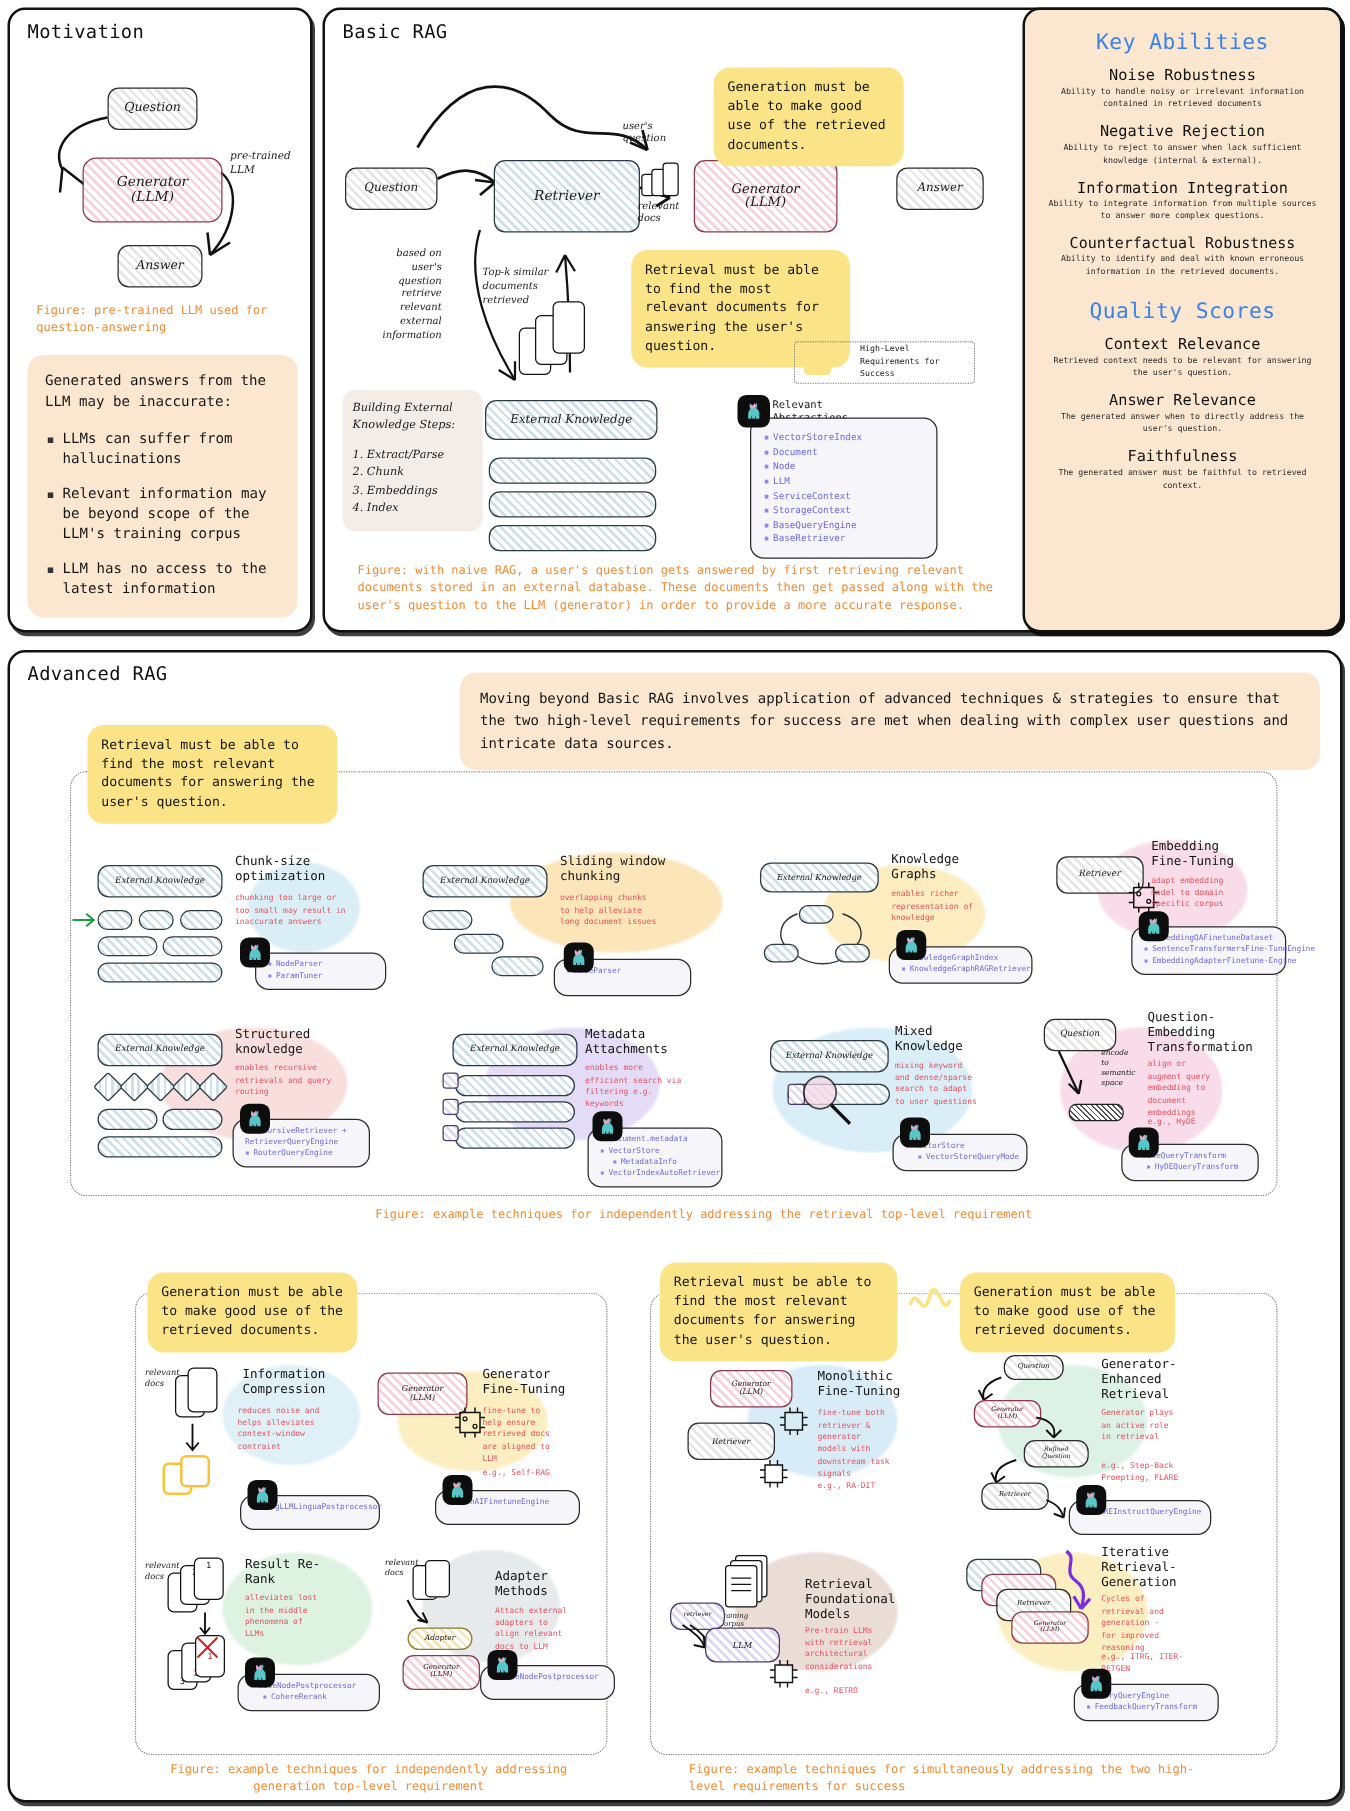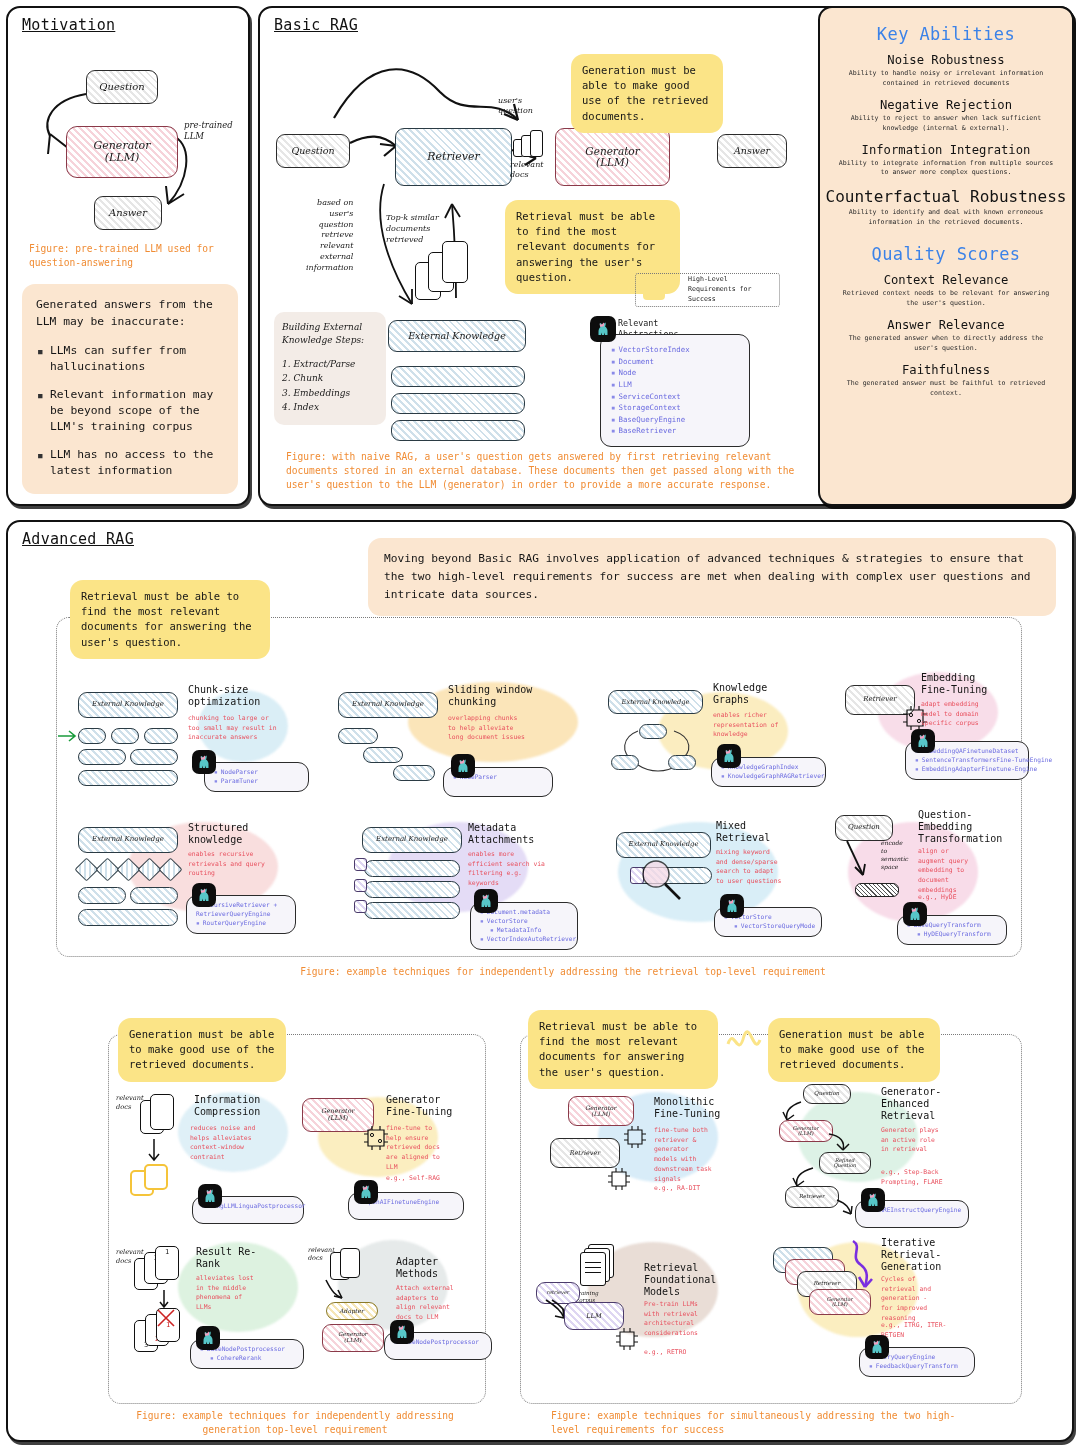--- a/index.html
+++ b/index.html
@@ -11,21 +11,21 @@
   }
 
   
   .panel {
     position:absolute; background:#fff;
     border:2.5px solid #111; border-radius:14px;
     box-shadow:2px 3px 0 rgba(0,0,0,.75);
   }
   .panel-title {
     position:absolute; top:8px; left:14px;
-    font-size:15px; letter-spacing:.3px; color:#111;text-decoration:underline;
+    font-size:15px; letter-spacing:.3px; color:#111;
   }
 
   
   .sbox {
     position:absolute; border:1.6px solid #2b2b2b; border-radius:9px;
     display:flex; align-items:center; justify-content:center;
     text-align:center; line-height:1.05;
     font-family:"DejaVu Serif","Liberation Serif",serif;
     font-style:italic; background:#fff;
   }
@@ -248,21 +248,21 @@
   </div>
   <div>
     <div class="ka-item">Negative Rejection</div>
     <div class="ka-sub">Ability to reject to answer when lack sufficient knowledge (internal &amp; external).</div>
   </div>
   <div>
     <div class="ka-item">Information Integration</div>
     <div class="ka-sub">Ability to integrate information from multiple sources to answer more complex questions.</div>
   </div>
   <div>
-    <div class="ka-item" style="font-size:16px;">Counterfactual Robustness</div>
+    <div class="ka-item" style="font-size:12px;">Counterfactual Robustness</div>
     <div class="ka-sub">Ability to identify and deal with known erroneous information in the retrieved documents.</div>
   </div>
 
   <div class="ka-head" style="margin-top:16px;">Quality Scores</div>
 
   <div>
     <div class="ka-item">Context Relevance</div>
     <div class="ka-sub">Retrieved context needs to be relevant for answering the user's question.</div>
   </div>
   <div>
@@ -431,21 +431,21 @@
   </div>
 
   <div class="lay" style="left:600px; top:290px; width:230px; height:140px;">
     <div class="sbox hatch-blue" style="left:8px;top:20px;width:95px;height:26px;font-size:6.8px;">External Knowledge</div>
     <div class="sbox hatch-blue" style="left:22px;top:55px;width:82px;height:17px;"></div>
     <div class="sbox hatch-purple" style="left:22px;top:55px;width:14px;height:17px;border-radius:3px;"></div>
     <svg class="deco" style="left:28px;top:46px;width:56px;height:52px;">
       <circle cx="20" cy="16" r="13" fill="#f6d9e6" stroke="#111" stroke-width="1.4" opacity="0.75"></circle>
       <path d="M29,26 L44,41" stroke="#111" stroke-width="2.6" fill="none"></path>
     </svg>
-    <div class="t-title" style="left:108px;top:8px;width:70px;">Mixed Retrieval</div>
+    <div class="t-title" style="left:108px;top:8px;width:70px;">Mixed Knowledge</div>
     <div class="t-desc" style="left:108px;top:36px;width:66px;">mixing keyword and dense/sparse search to adapt to user questions</div>
     <div class="llama" style="left:112px;top:82px;">
       <svg viewBox="0 0 32 32">
           <path d="M10 4c-1 3 0 6 1 8-3 2-4 6-4 10v6h5v-5l2 5h4v-5l2 5h5v-8c0-4-2-7-5-9 1-2 2-5 1-8-2 1-3 3-4 4h-3c-1-1-2-3-4-3z" fill="#57c6c8"></path>
           <path d="M10 4c-1 3 0 6 1 8 2-1 4-1 6-1 1-2 2-5 1-8-2 1-3 3-4 4h-3z" fill="#f2a0c0"></path>
         </svg>
     </div>
     <div class="abs-box" style="left:106px;top:95px;width:108px;">
       <div class="it">VectorStore</div>
       <div class="it sub">VectorStoreQueryMode</div>

